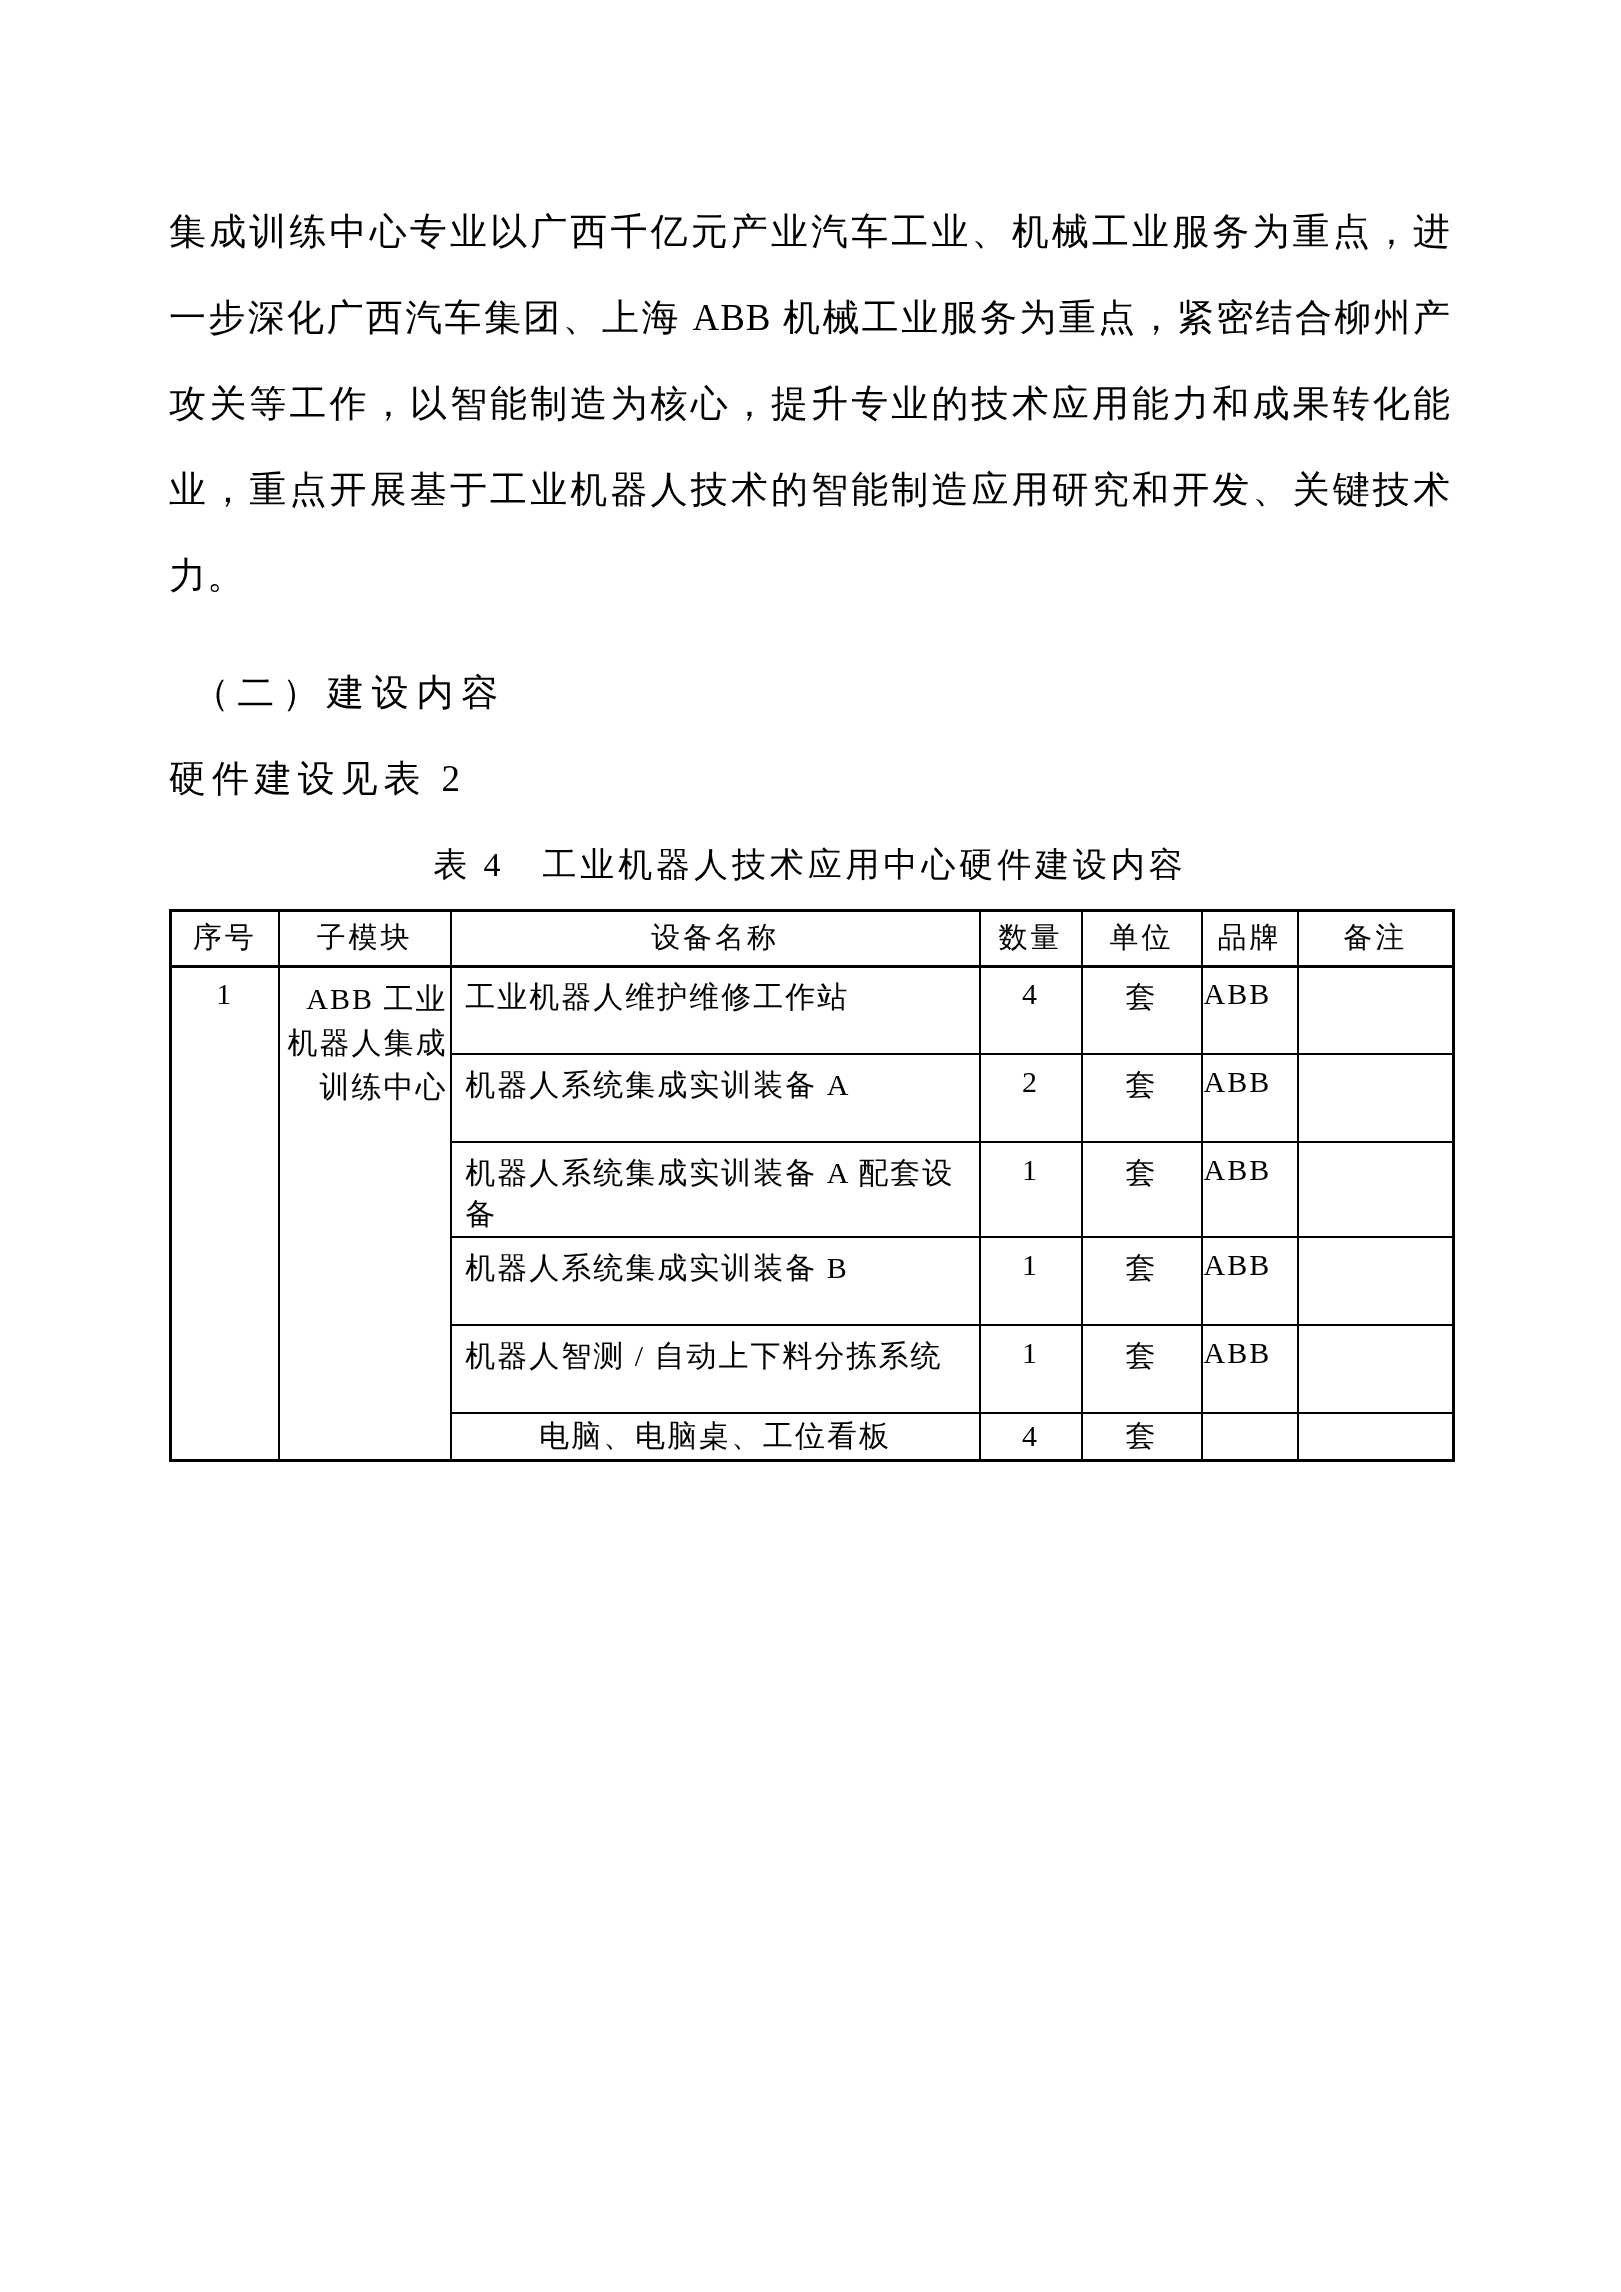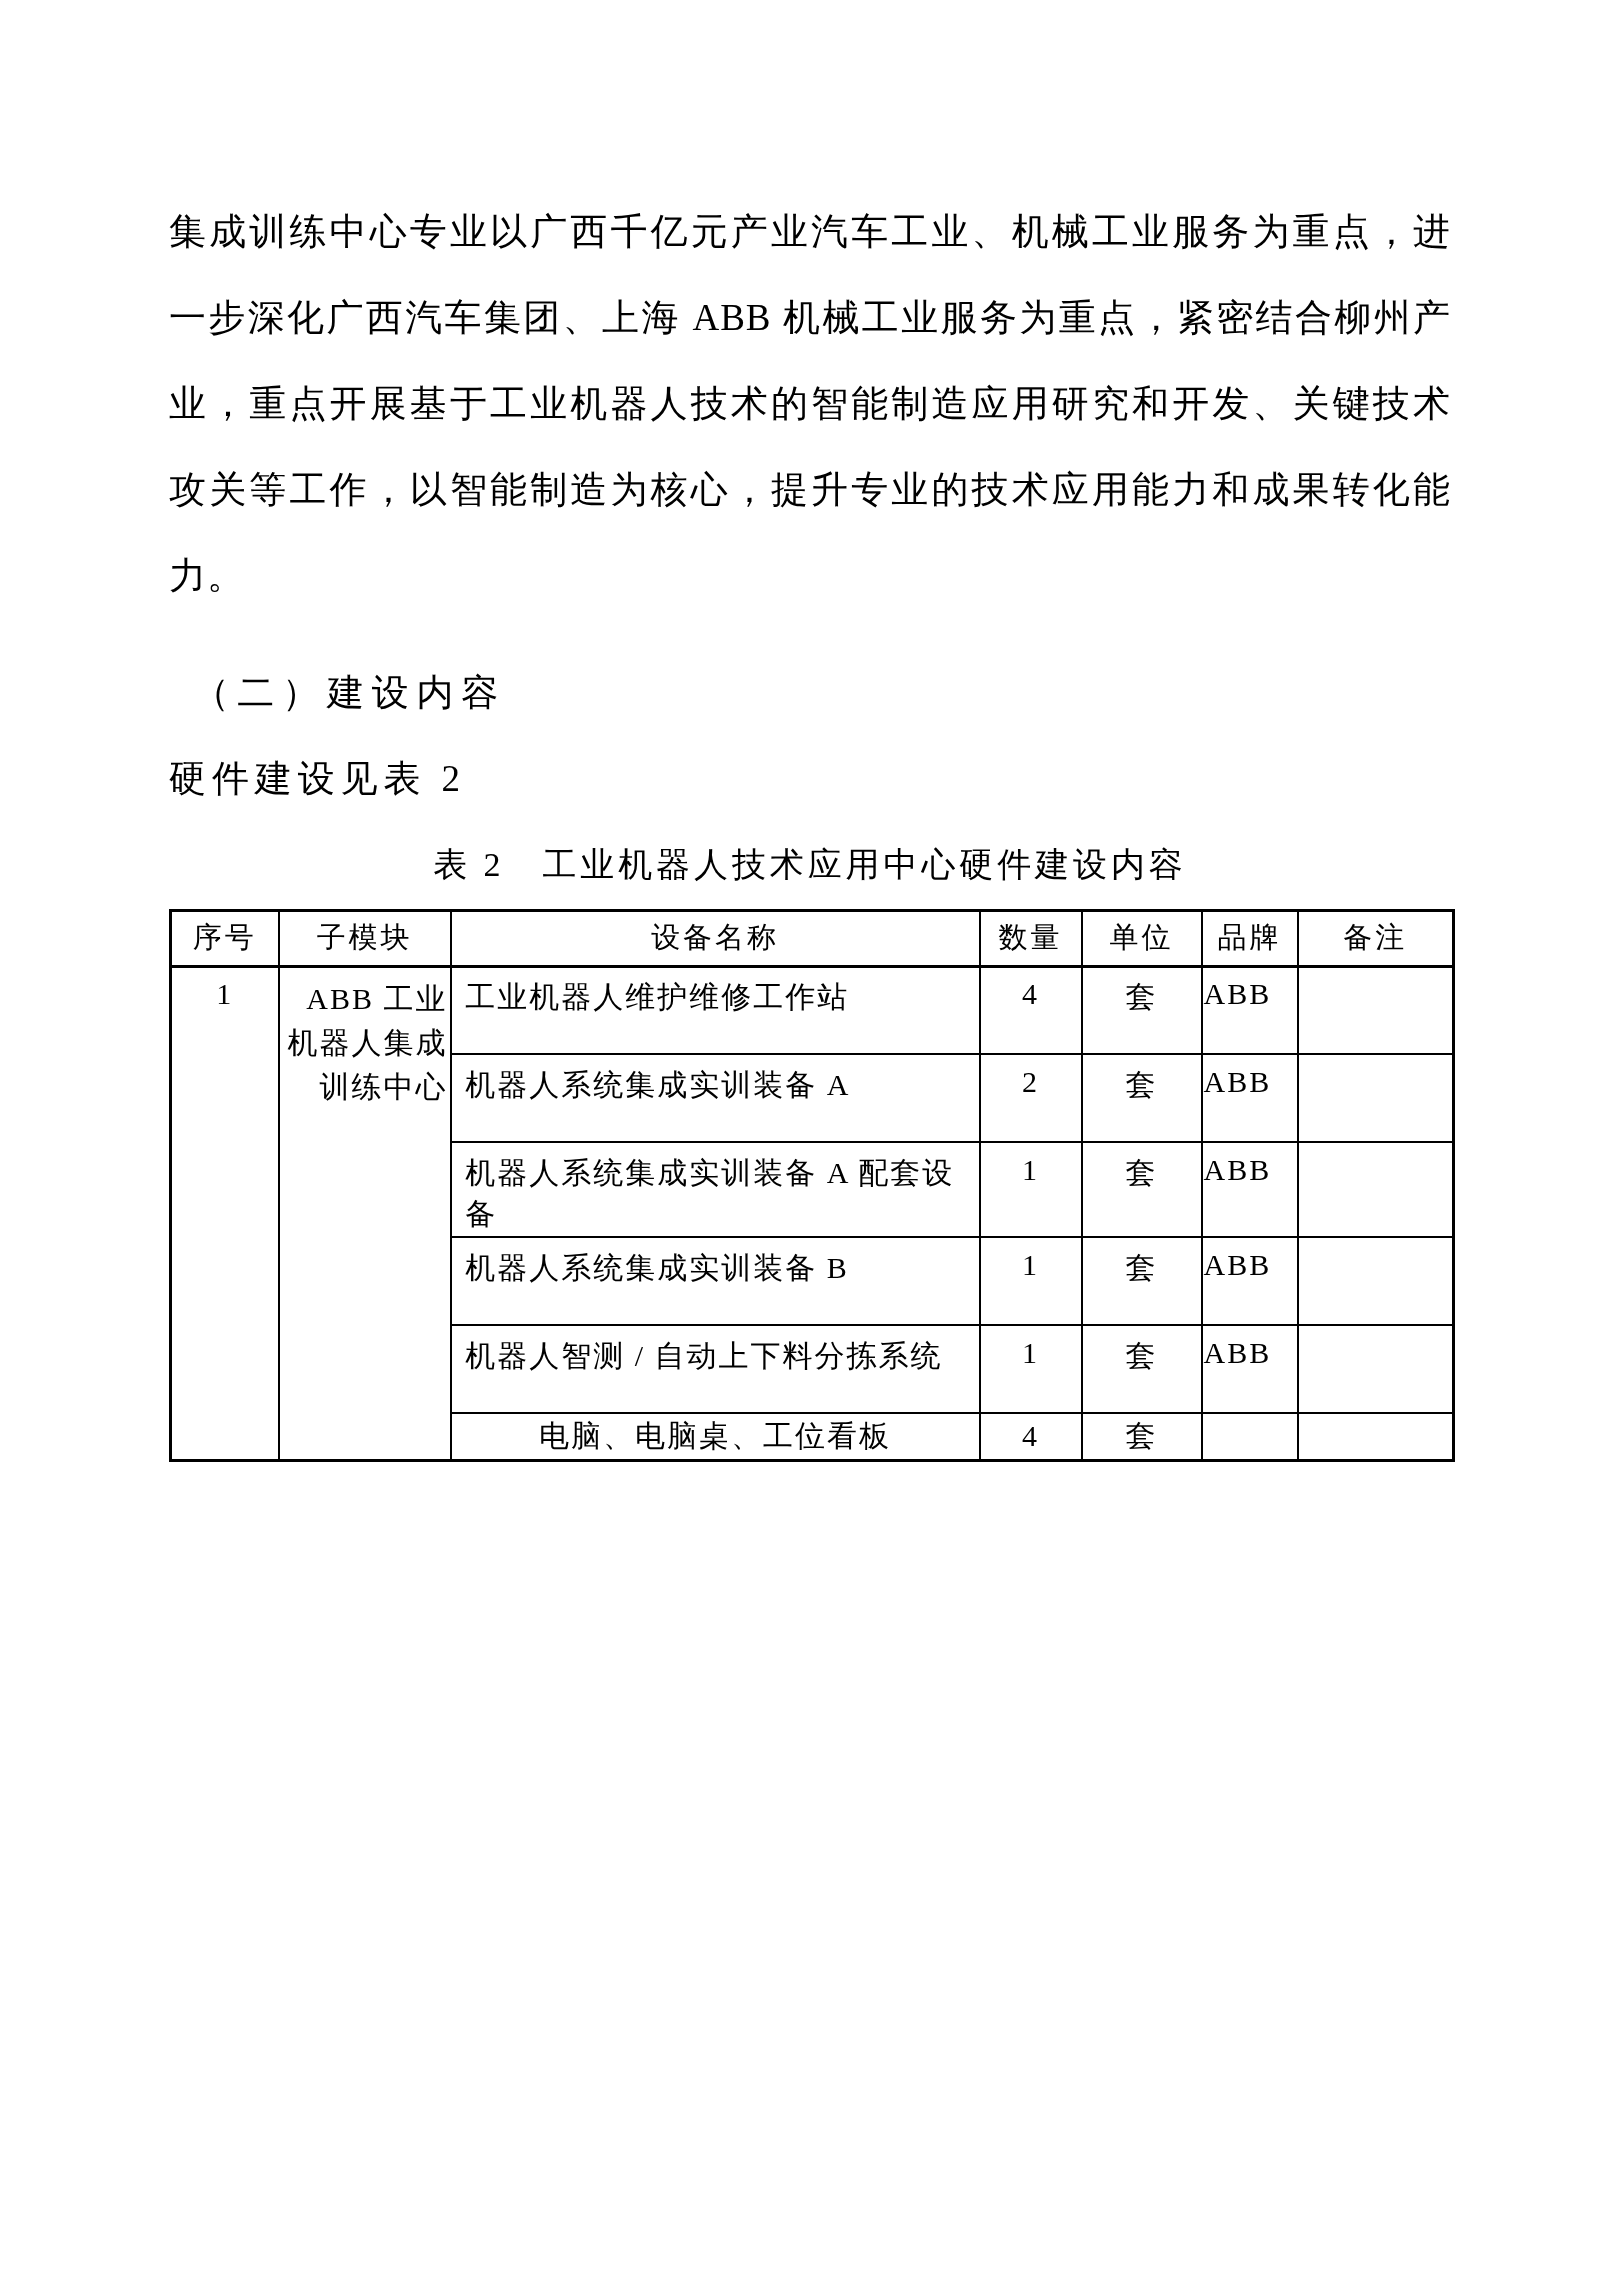--- a/index.html
+++ b/index.html
@@ -94,30 +94,30 @@
 </style>
 </head>
 <body>
 
 <div class="page">
   <div class="content">
 
     <div>
         <div class="para-line">集成训练中心专业以广西千亿元产业汽车工业、机械工业服务为重点，进</div>
         <div class="para-line">一步深化广西汽车集团、上海 ABB 机械工业服务为重点，紧密结合柳州产</div>
+        <div class="para-line">攻关等工作，以智能制造为核心，提升专业的技术应用能力和成果转化能</div>
         <div class="para-line">业，重点开展基于工业机器人技术的智能制造应用研究和开发、关键技术</div>
-        <div class="para-line">攻关等工作，以智能制造为核心，提升专业的技术应用能力和成果转化能</div>
         <div class="para-line last">力。</div>
       </div>
 
     <div class="section-heading">（二）建设内容</div>
 
     <div class="sub-line">硬件建设见表 2</div>
 
-    <div class="table-caption">表 2　工业机器人技术应用中心硬件建设内容</div>
+    <div class="table-caption">表 4　工业机器人技术应用中心硬件建设内容</div>
 
     <table class="hw">
       <colgroup>
         <col style="width:108px">
         <col style="width:172px">
         <col style="width:529px">
         <col style="width:102px">
         <col style="width:120px">
         <col style="width:96px">
         <col style="width:156px">

